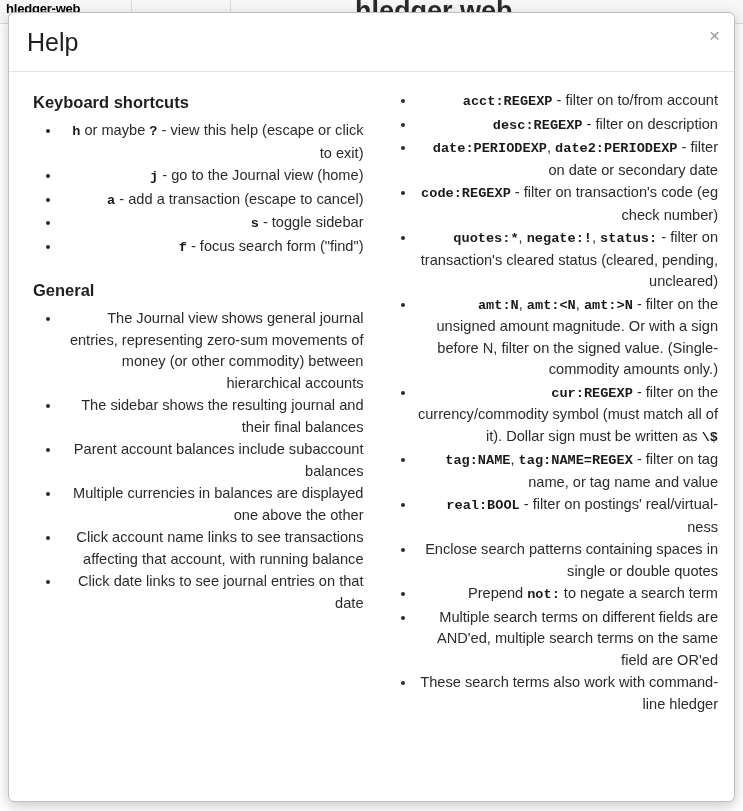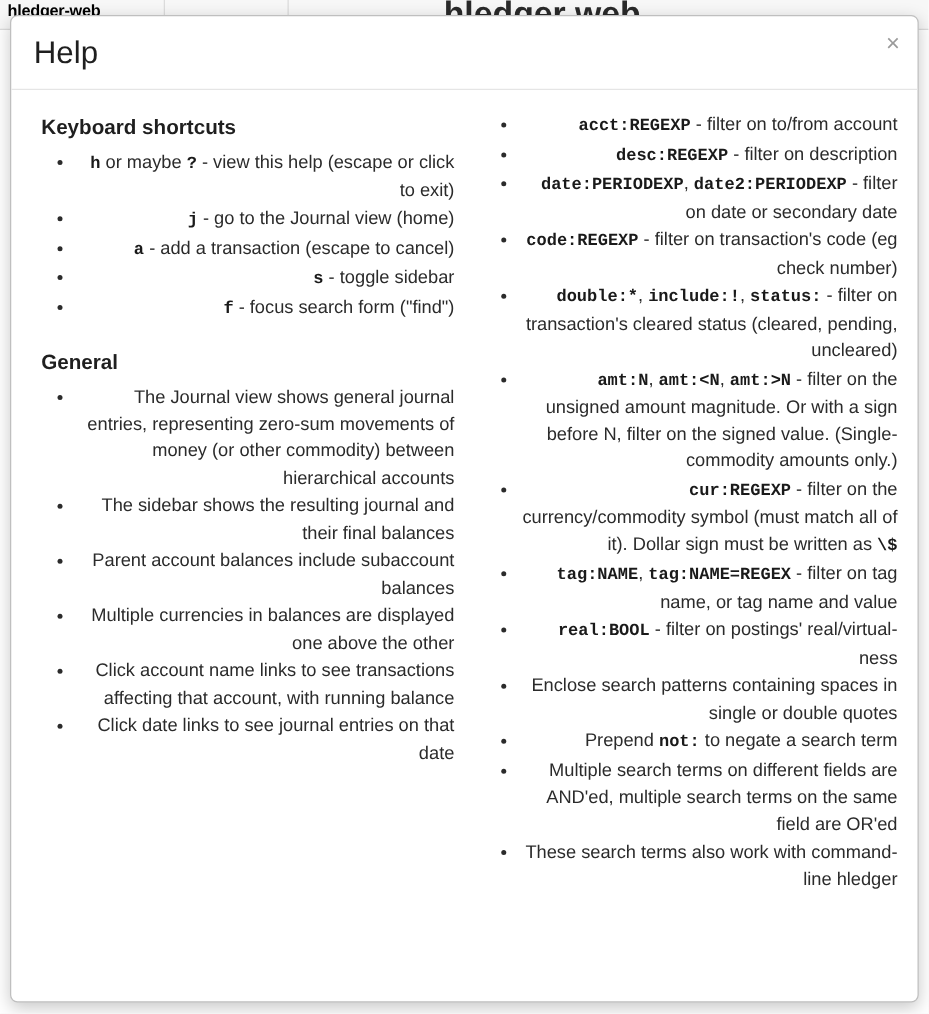--- a/index.html
+++ b/index.html
@@ -183,21 +183,21 @@
             <li>Click account name links to see transactions affecting that account, with running balance</li>
             <li>Click date links to see journal entries on that date</li>
           </ul>
         </div>
       <div class="col col-right" id="col-right">
           <ul class="items">
             <li><code>acct:REGEXP</code> - filter on to/from account</li>
             <li><code>desc:REGEXP</code> - filter on description</li>
             <li><code>date:PERIODEXP</code>, <code>date2:PERIODEXP</code> - filter on date or secondary date</li>
             <li><code>code:REGEXP</code> - filter on transaction's code (eg check number)</li>
-            <li><code>double:*</code>, <code>include:!</code>, <code>status:</code> - filter on transaction's cleared status (cleared, pending, uncleared)</li>
+            <li><code>quotes:*</code>, <code>negate:!</code>, <code>status:</code> - filter on transaction's cleared status (cleared, pending, uncleared)</li>
             <li><code>amt:N</code>, <code>amt:&lt;N</code>, <code>amt:&gt;N</code> - filter on the unsigned amount magnitude. Or with a sign before N, filter on the signed value. (Single-commodity amounts only.)</li>
             <li><code>cur:REGEXP</code> - filter on the currency/commodity symbol (must match all of it). Dollar sign must be written as <code>\$</code></li>
             <li><code>tag:NAME</code>, <code>tag:NAME=REGEX</code> - filter on tag name, or tag name and value</li>
             <li><code>real:BOOL</code> - filter on postings' real/virtual-ness</li>
             <li>Enclose search patterns containing spaces in single or double quotes</li>
             <li>Prepend <code>not:</code> to negate a search term</li>
             <li>Multiple search terms on different fields are AND'ed, multiple search terms on the same field are OR'ed</li>
             <li>These search terms also work with command-line hledger</li>
           </ul>
         </div>

